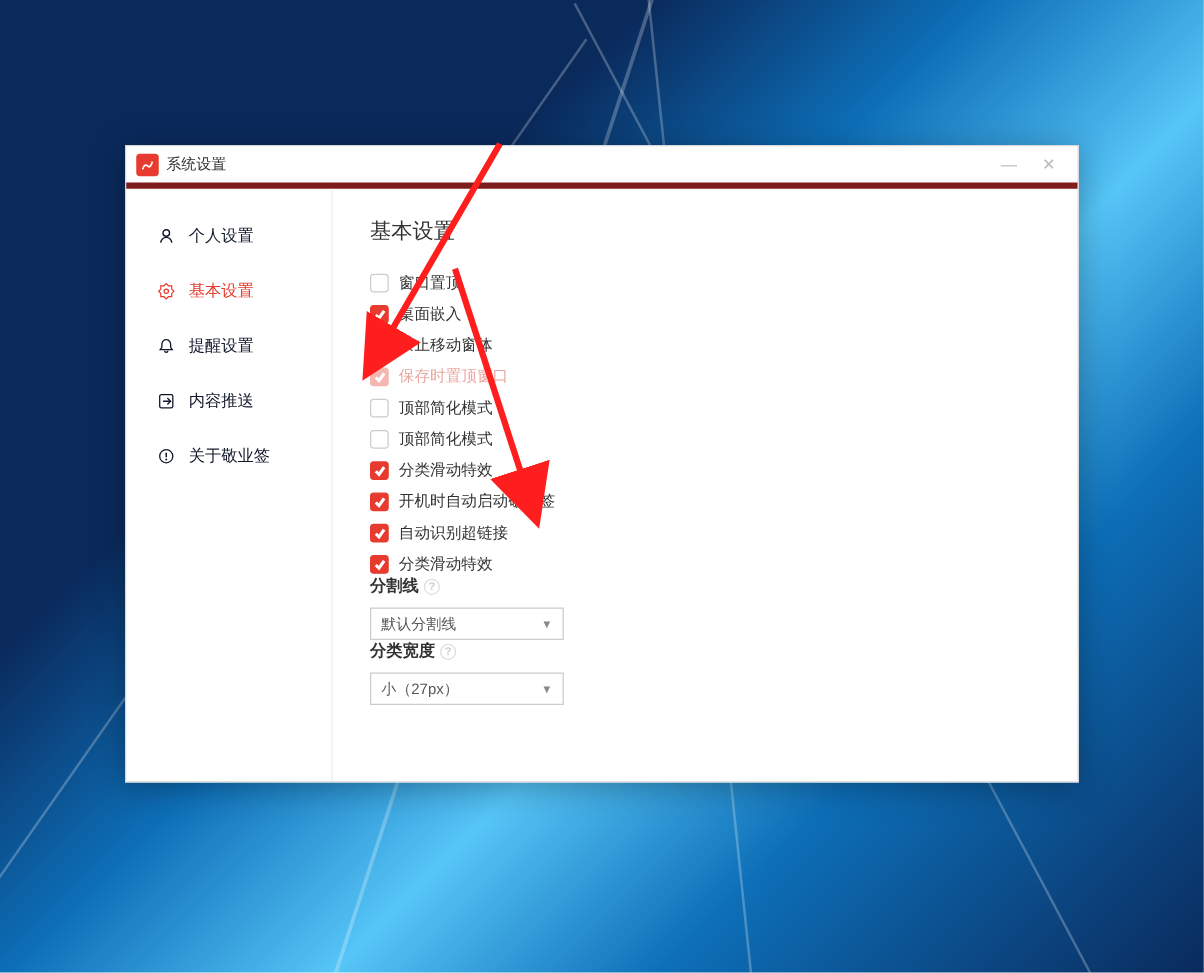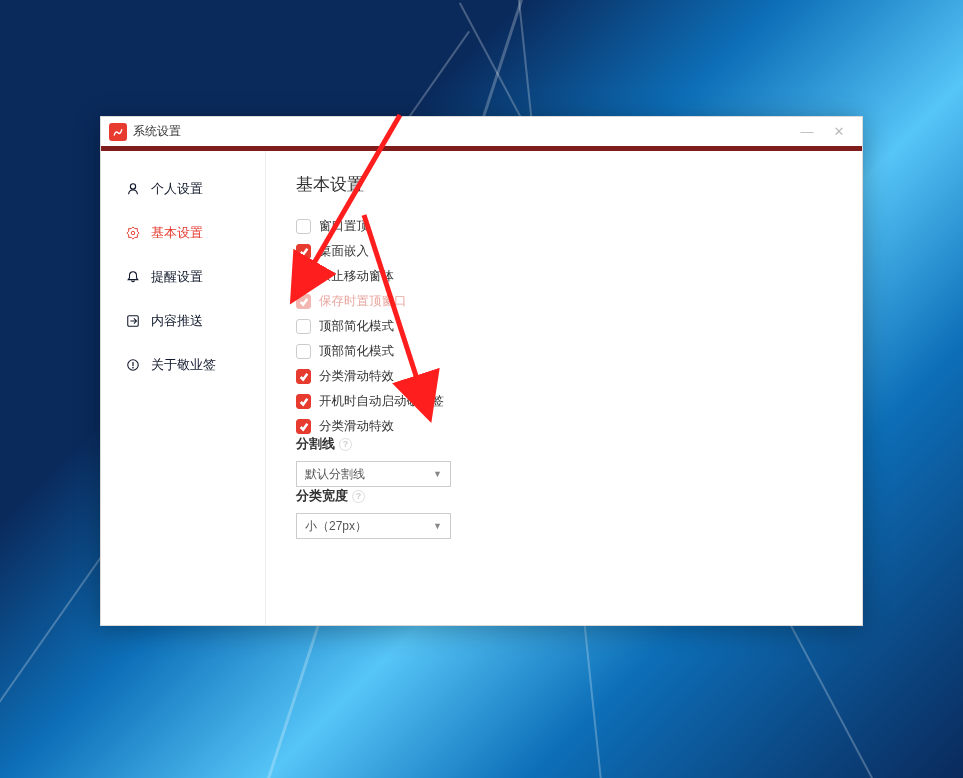--- a/index.html
+++ b/index.html
@@ -225,20 +225,28 @@
             </span>
           <span>分类滑动特效</span>
         </div>
         <div class="check-row">
           <span class="chk on">
               <svg viewBox="0 0 12 12">
                 <path d="M2 6l3 3 5-7"></path>
               </svg>
             </span>
           <span>开机时自动启动敬业签</span>
+        </div>
+        <div class="check-row">
+          <span class="chk on">
+              <svg viewBox="0 0 12 12">
+                <path d="M2 6l3 3 5-7"></path>
+              </svg>
+            </span>
+          <span>自动识别超链接</span>
         </div>
         <div class="check-row">
           <span class="chk on">
               <svg viewBox="0 0 12 12">
                 <path d="M2 6l3 3 5-7"></path>
               </svg>
             </span>
           <span>分类滑动特效</span>
         </div>
       </div>

